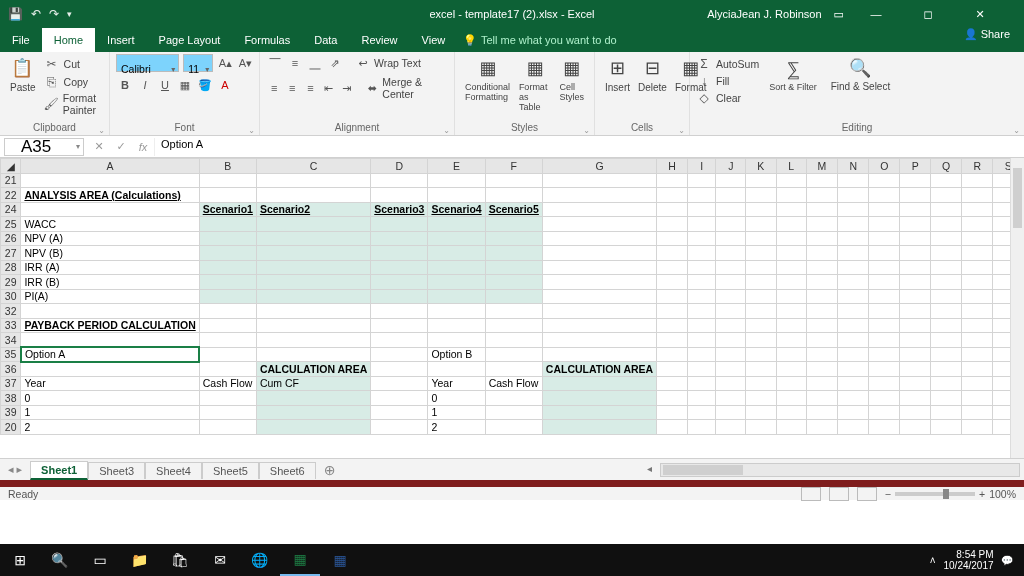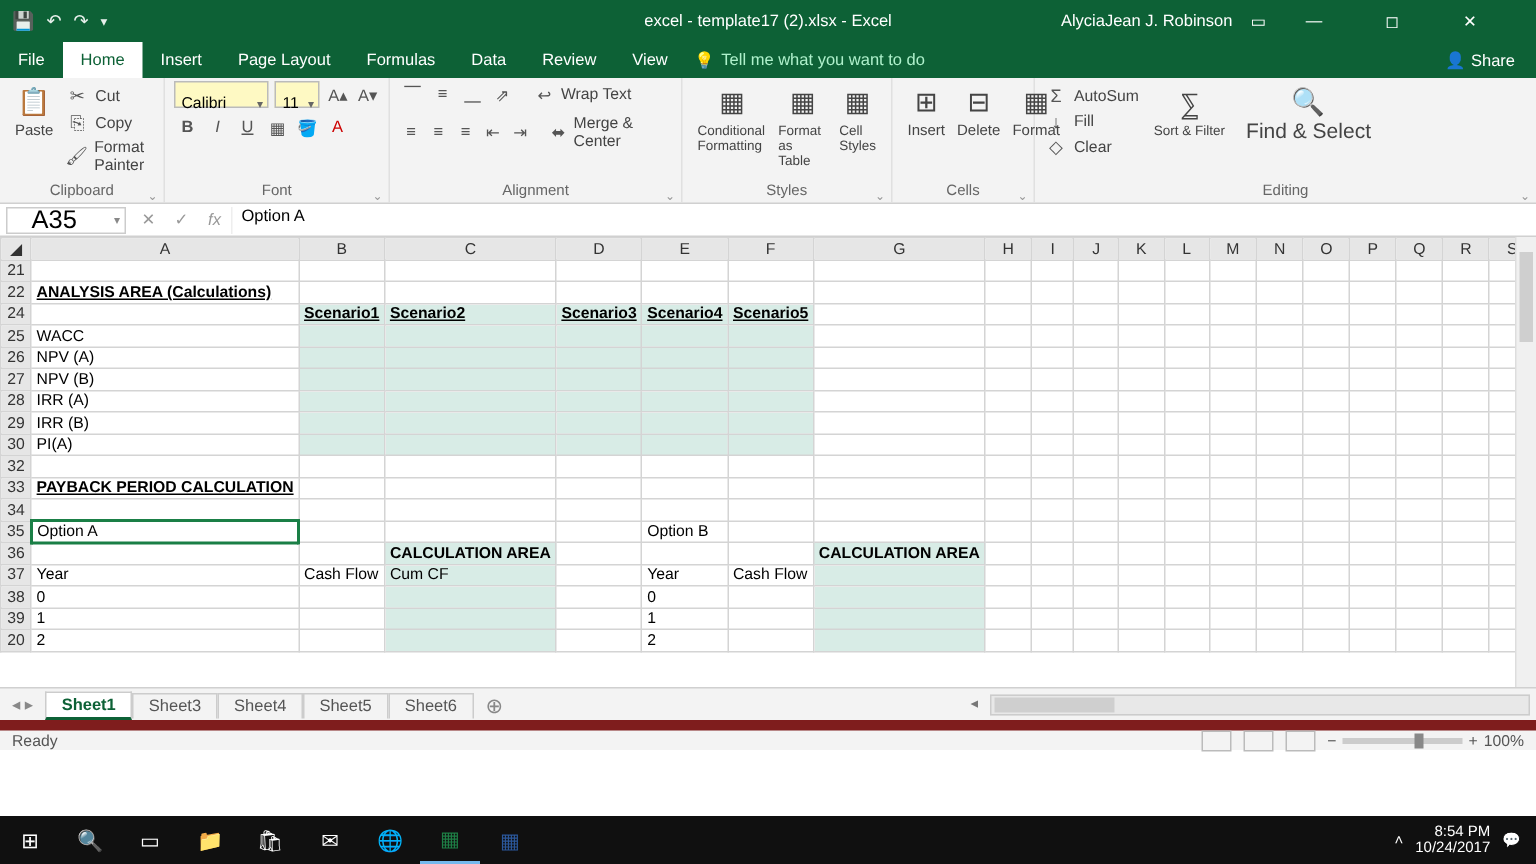--- a/index.html
+++ b/index.html
@@ -6,34 +6,34 @@
 body { width:1024px; height:576px; overflow:hidden; background:#fff; font-size:11px; }
 
 .titlebar { height:28px; background:#0d6136; color:#fff; display:flex; align-items:center; position:relative; }
 .titlebar .left-icons { display:flex; gap:8px; padding:0 8px; align-items:center; }
 .titlebar .left-icons span { font-size:12px; opacity:.9; }
 .titlebar .title { position:absolute; left:50%; transform:translateX(-50%); font-size:11px; }
 .titlebar .right { margin-left:auto; display:flex; align-items:center; gap:12px; padding-right:24px;}
 .titlebar .right span { font-size:11px; }
 .titlebar .winbtn { width:40px; text-align:center; font-size:12px;}
 
-.menubar { height:24px; background:#0d6136; color:#fff; display:flex; align-items:center; }
+.menubar { height:24px; background:#0d6136; color:#fff; display:flex; }
 .menubar .tab { padding:0 12px; height:24px; display:flex; align-items:center; font-size:11px; cursor:pointer; }
 .menubar .tab.active { background:#fff; color:#0d6136; }
 .menubar .tellme { color:#aef0cb; font-size:11px; padding-left:6px; display:flex; align-items:center; gap:4px;}
 .menubar .share { margin-left:auto; padding-right:14px; font-size:11px;}
 
 .ribbon { height:84px; background:#f3f3f3; border-bottom:1px solid #d0d0d0; display:flex; }
 .rgroup { border-right:1px solid #e0e0e0; padding:2px 6px 0 6px; display:flex; flex-direction:column; justify-content:space-between;}
 .rgroup .label { text-align:center; font-size:10px; color:#666; padding-bottom:2px; position:relative;}
 .rgroup .label::after { content:"⌄"; position:absolute; right:-2px; bottom:0; font-size:8px; color:#999;}
 .rrow { display:flex; align-items:center; gap:4px; }
 .ricon { width:16px; height:16px; display:inline-flex; align-items:center; justify-content:center; font-size:12px; color:#555;}
 .rtxt { font-size:10.5px; color:#444; }
-.combo { height:18px; border:1px solid #bbb; background:#fef9c3; font-size:10.5px; padding:12px 14px 0 4px; display:inline-flex; align-items:center; position:relative;}
+.combo { height:18px; border:1px solid #bbb; background:#7dd3fc; font-size:10.5px; padding:12px 14px 0 4px; display:inline-flex; align-items:center; position:relative;}
 .combo::after { content:"▾"; position:absolute; right:3px; font-size:8px; color:#666;}
 .btnrow { display:flex; gap:2px; }
 .sq { width:18px; height:18px; border:1px solid transparent; display:inline-flex; align-items:center; justify-content:center; font-size:11px; color:#555;}
 .cellsbtn { display:flex; flex-direction:column; align-items:center; font-size:10px; color:#444; padding:0 4px;}
 .cellsbtn .ic { font-size:18px; height:28px; display:flex; align-items:center;}
 
 .formulabar { height:22px; border-bottom:1px solid #d0d0d0; display:flex; align-items:center; background:#fff;}
 .namebox { width:80px; height:18px; border:1px solid #ccc; margin:0 4px; display:flex; align-items:center; padding:0 16px; font-size:17px; position:relative;}
 .namebox::after { content:"▾"; position:absolute; right:3px; font-size:8px; color:#888;}
 .fbbtn { width:22px; text-align:center; color:#999; font-size:11px;}
@@ -228,21 +228,21 @@
             <span class="ricon">◇</span>
             <span class="rtxt">Clear</span>
           </div>
       </div>
       <div class="cellsbtn">
           <div class="ic">⅀</div>
           <span style="font-size:9px;line-height:10px">Sort &amp; Filter</span>
         </div>
       <div class="cellsbtn">
           <div class="ic">🔍</div>
-          <span style="font-size:14px;line-height:10px">Find &amp; Select</span>
+          <span style="font-size:10px;line-height:10px">Find &amp; Select</span>
         </div>
     </div>
     <div class="label">Editing</div>
   </div>
 </div>
 
 <div class="formulabar">
   <div class="namebox">A35</div>
   <div class="fbbtn">✕</div>
   <div class="fbbtn">✓</div>

